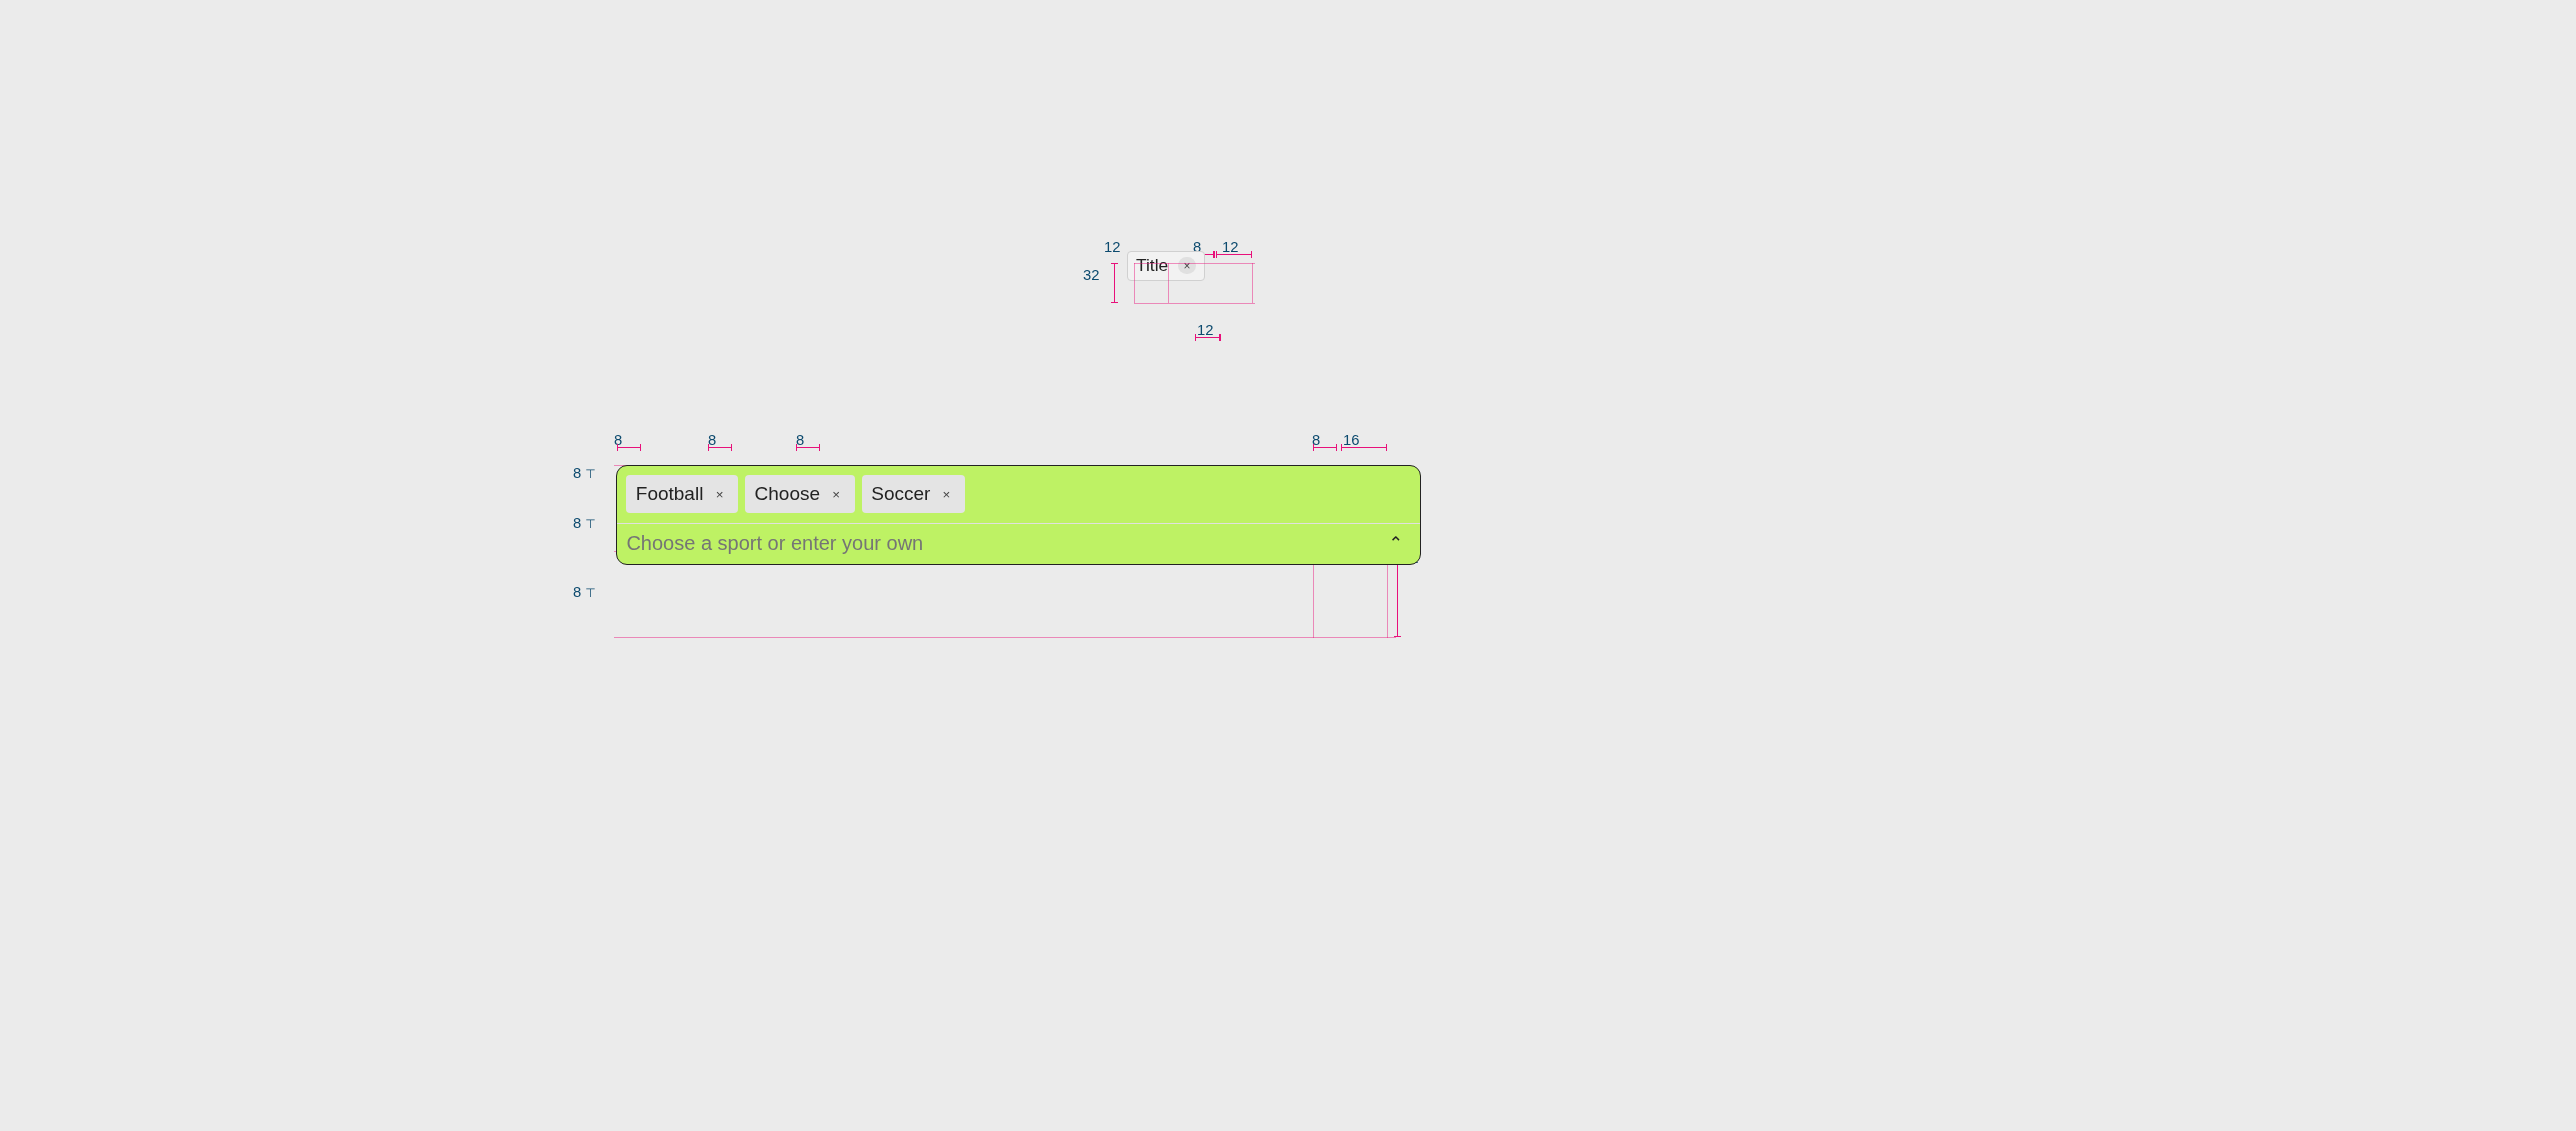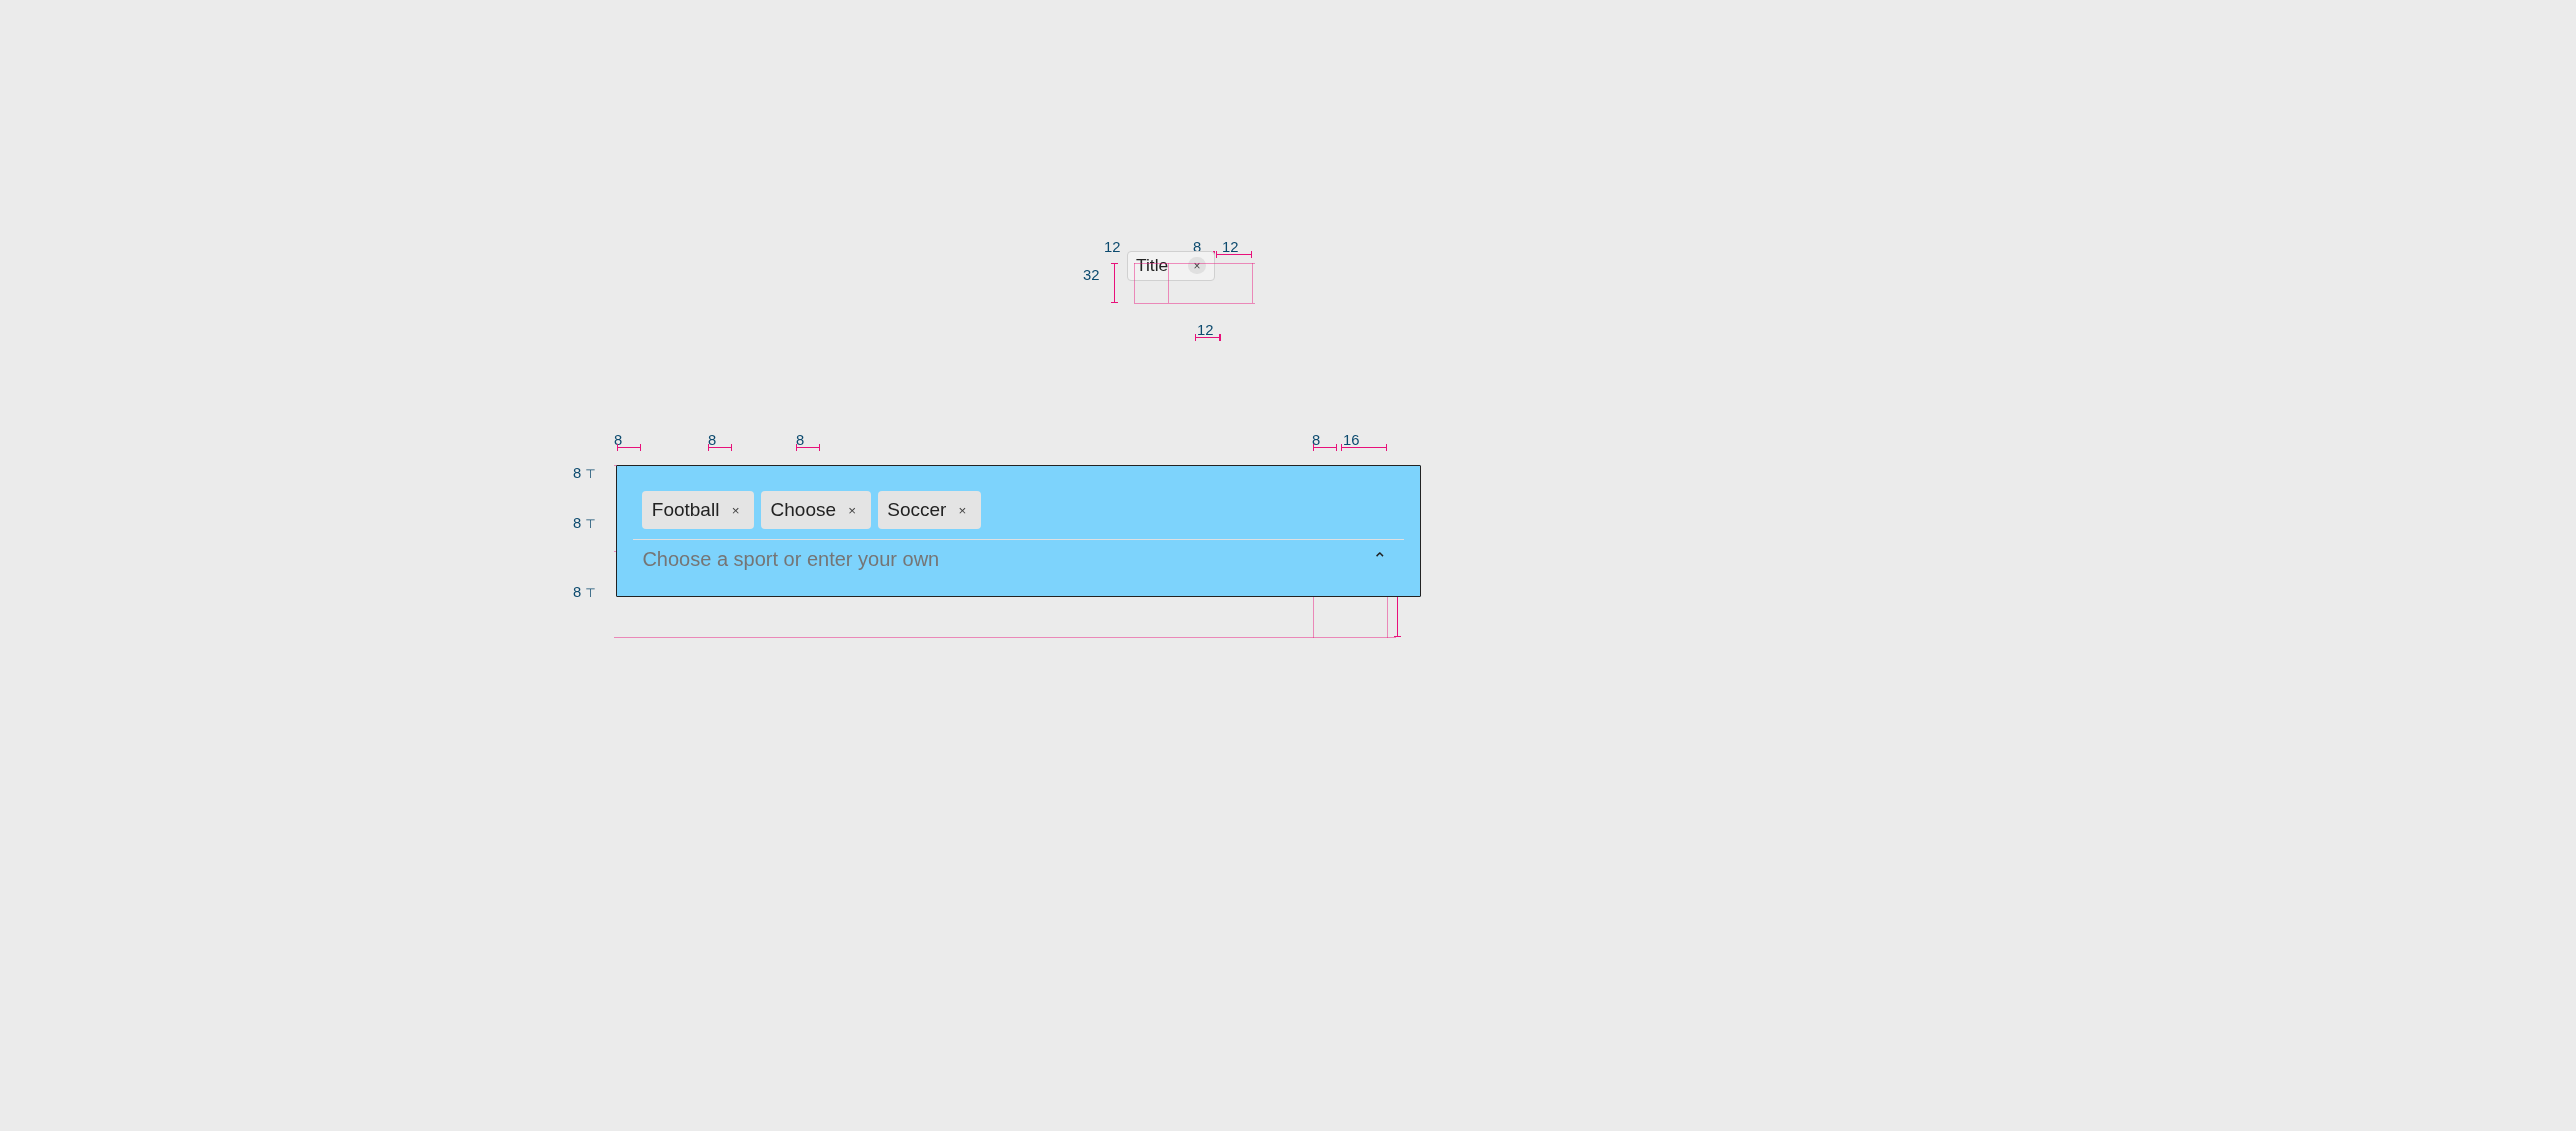--- a/index.html
+++ b/index.html
@@ -71,21 +71,21 @@
     
     #top-chip-wrapper {
       position: absolute;
       left: 1127px;
       top: 251px;
     }
 
     .chip-single {
       display: inline-flex;
       align-items: center;
-      gap: 20px;
+      gap: 10px;
       background: #f2f2f2;
       border: 1px solid #d0d0d0;
       border-radius: 4px;
       padding: 0 8px;
       height: 29.5px;
       font-size: 17.4px;
       color: #222;
     }
 
     .chip-x {
@@ -104,24 +104,24 @@
     
     #multi-select-wrapper {
       position: absolute;
       left: 616px;
       top: 465px;
       width: 805px;
     }
 
     .multi-select-box {
       width: 100%;
-      background: #7dd3fc;
+      background: #bef264;
       border: 1.3px solid #222;
-      border-radius: 1px;
-      padding: 16px;
+      border-radius: 11px;
+      padding: 0;
       overflow: hidden;
     }
 
     .chips-row {
       display: flex;
       flex-wrap: wrap;
       align-items: center;
       gap: 6.7px;
       padding: 9.4px 9.4px 9.4px 9.4px;
       min-height: 40px;

